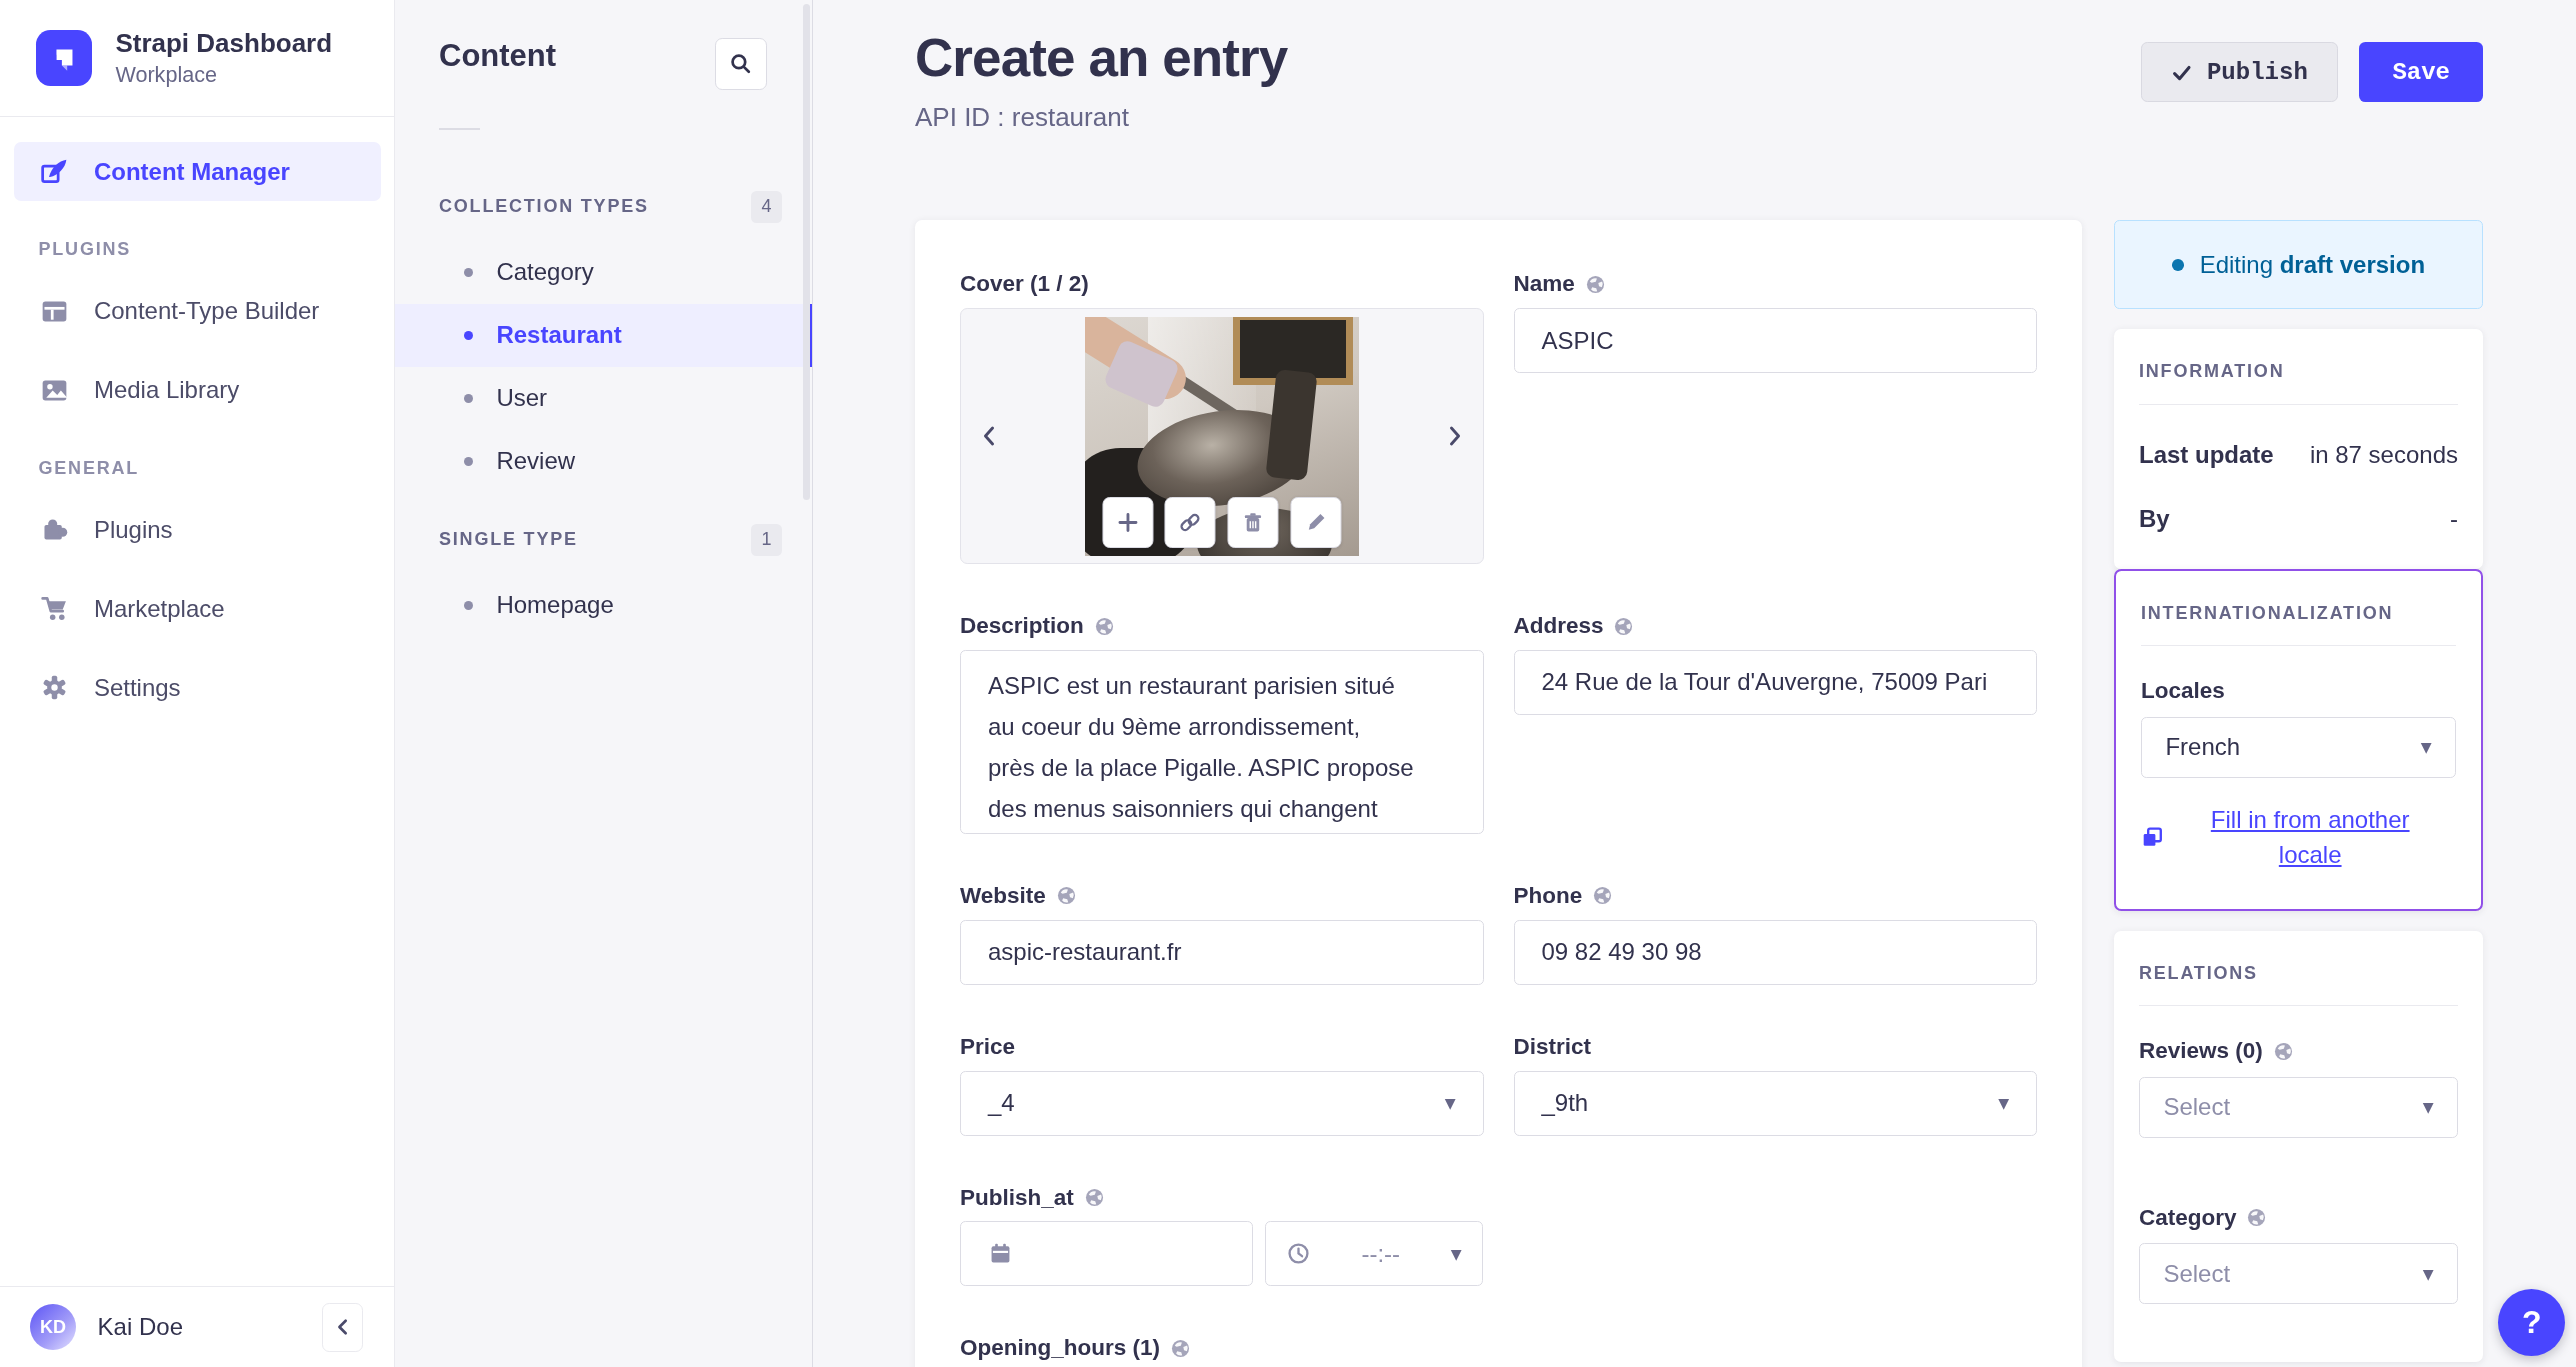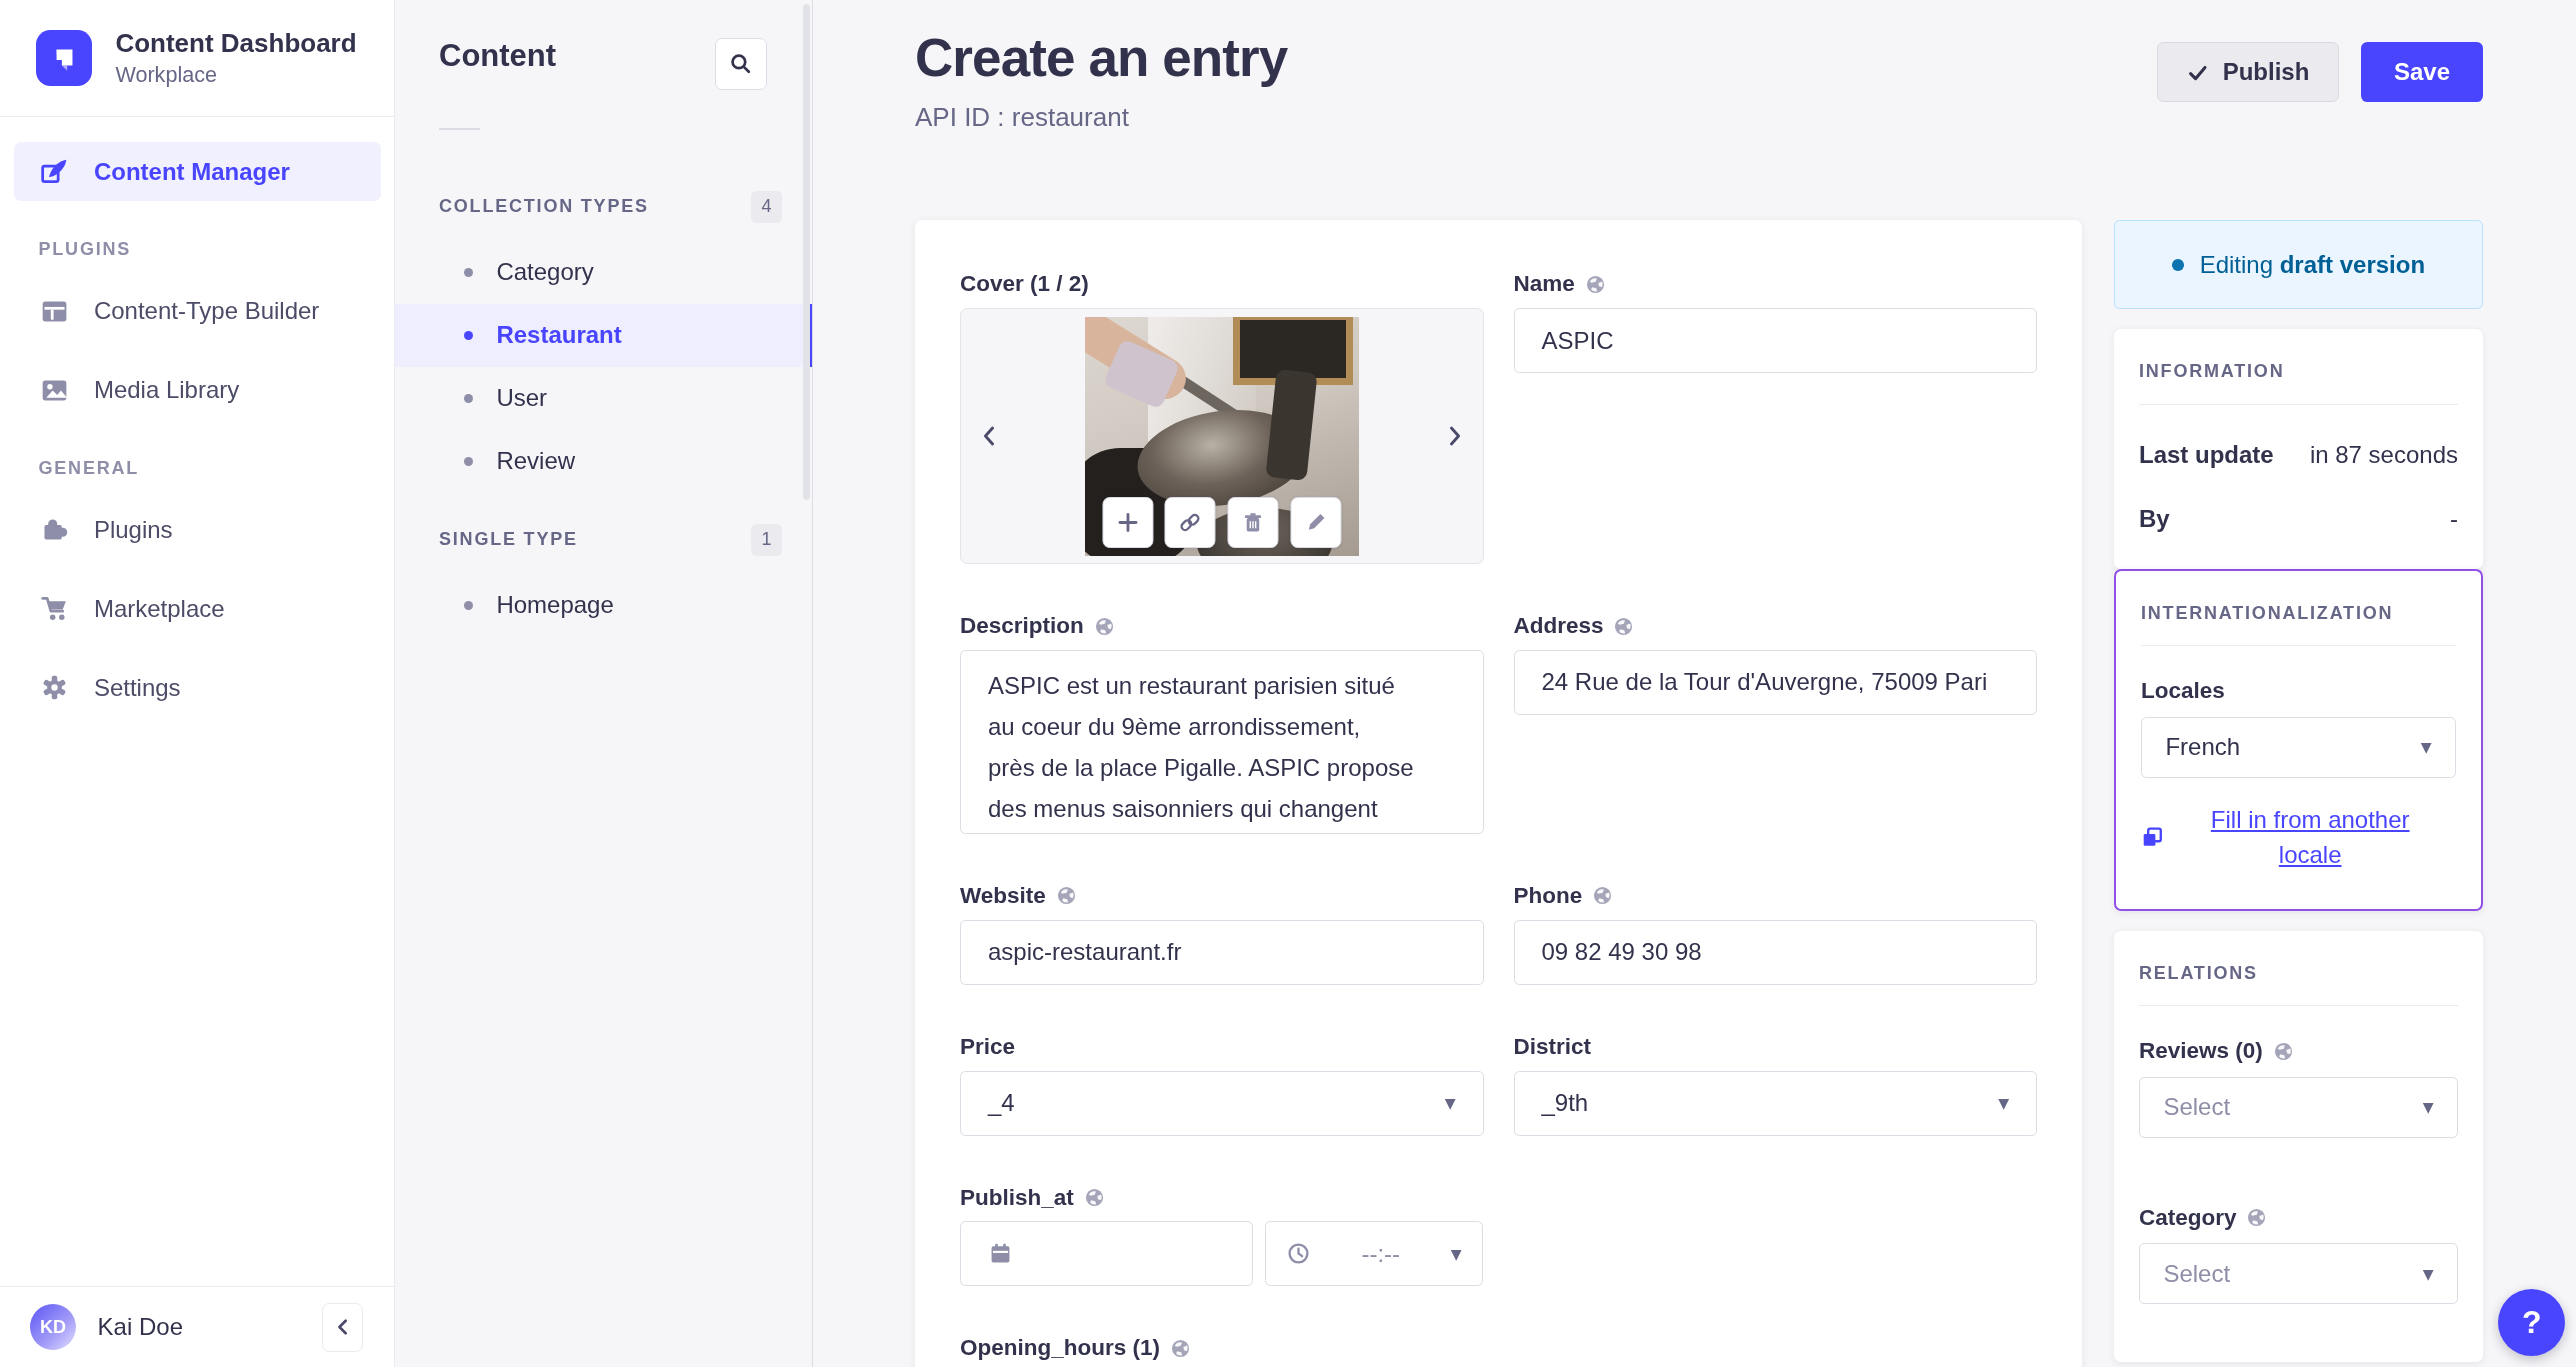--- a/index.html
+++ b/index.html
@@ -37,21 +37,21 @@
   .sub-item.active { background:#eeeeff; color:#4945ff; font-weight:bold; }
   .sub-item.active .dot { background:#4945ff; }
   .sub-item.active .edgebar { position:absolute; right:0; top:0; bottom:0; width:8px; background:#4945ff; }
   .subnav-scroll { position:absolute; top:3.6px; right:1.8px; width:7.2px; height:496px; border-radius:3.6px; background:#e2e2e9; }
 
   
   .main { flex:1; padding:0 93px 0 102px; position:relative; }
   .page-header { display:flex; justify-content:space-between; align-items:flex-start; padding-top:27px; }
   .page-title { font-size:53px; font-weight:bold; color:#32324d; letter-spacing:-0.9px; }
   .page-sub { font-size:26px; color:#666687; margin-top:14.4px; }
-  .header-actions { display:flex; gap:21.6px; margin-top:15.3px; }
+  .header-actions { display:flex; gap:21.6px; margin-top:15.3px;font-family:Liberation Mono, monospace; }
   .btn { height:60px; border-radius:6.3px; font-size:24px; font-weight:bold; display:flex; align-items:center; gap:14.4px; cursor:pointer; border:0.9px solid transparent; }
   .btn-publish { background:#eaeaef; border-color:#d9d9e1; color:#32324d; padding:0 29px; }
   .btn-save { background:#4945ff; color:#fff; padding:0 32px; }
 
   .content-row { display:flex; gap:32px; margin-top:87px; align-items:flex-start; }
 
   
   .form-card { width:1167px; background:#fff; border-radius:7.2px; box-shadow:0 1.8px 7.2px rgba(33,33,52,.08); padding:51px 45px 144px 45px; }
   .fgrid { display:grid; grid-template-columns:1fr 1fr; column-gap:30px; row-gap:49px; align-items:start; }
   .flabel { font-size:22.5px; font-weight:bold; color:#32324d; display:flex; align-items:center; gap:10.8px; margin-bottom:10.8px; }
@@ -109,21 +109,21 @@
 
   <aside class="sidebar">
     <div class="brand">
       <div class="brand-logo">
         <svg width="36" height="36" viewBox="0 0 34 34">
           <path fill="#ffffff" d="M10 9 h15 v15 h-10 v-5 h-5 z"></path>
           <path fill="#ffffff" opacity="0.55" d="M10 9 v5 h5 z M15 24 h5 v5 z"></path>
         </svg>
       </div>
       <div>
-        <div class="brand-title">Content Dashboard</div>
+        <div class="brand-title">Strapi Dashboard</div>
         <div class="brand-sub">Workplace</div>
       </div>
     </div>
     <nav class="side-nav">
       <div class="nav-item active">
         <span class="nicon">
           <svg width="31" height="31" viewBox="0 0 34 34" fill="none">
             <rect x="4" y="11" width="17" height="17" rx="2" stroke="#4945ff" stroke-width="3"></rect>
             <path fill="#4945ff" d="M11 23 C13 13 22 5 30 4 C29 13 21 21 12 23 Z"></path>
           </svg>

